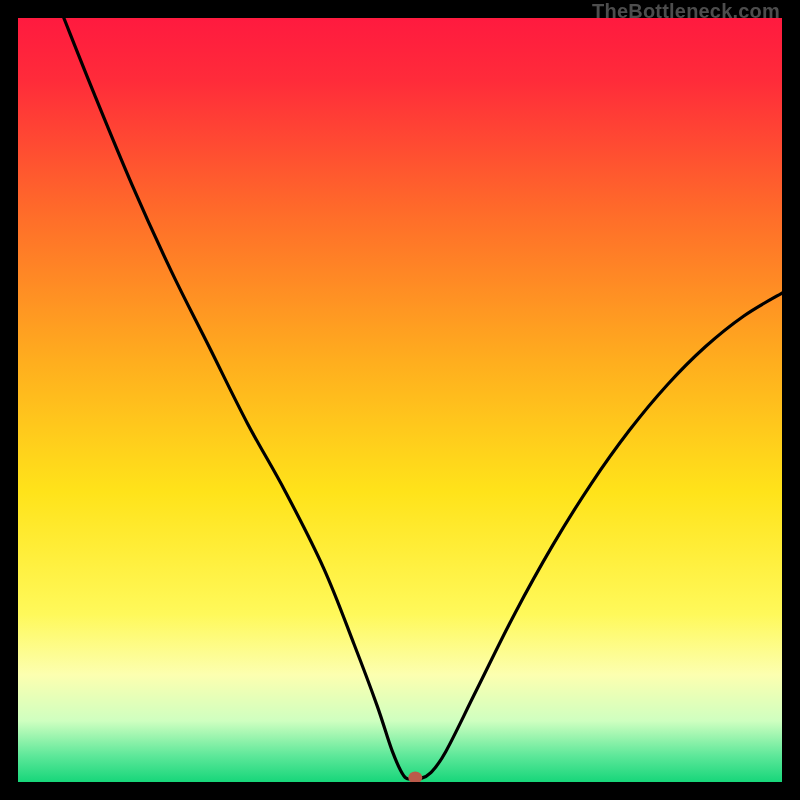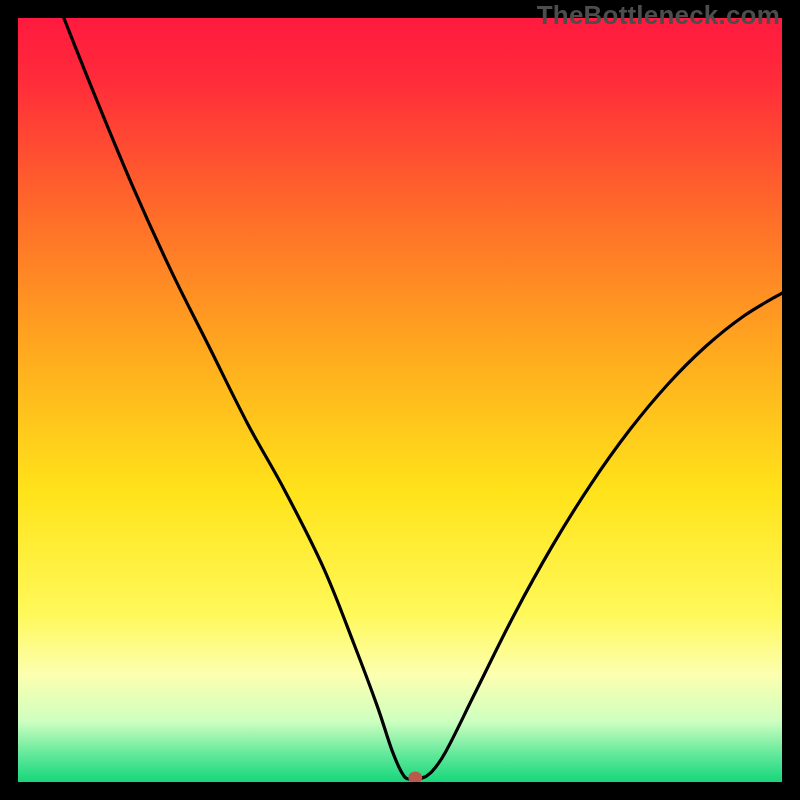--- a/index.html
+++ b/index.html
@@ -21,21 +21,21 @@
     left: 18px;
     top: 18px;
     width: 764px;
     height: 764px;
   }
   .watermark {
     position: absolute;
     top: 0px;
     right: 20px;
     color: #4d4d4d;
-    font-size: 26px;
+    font-size: 20px;
     font-weight: 600;
     letter-spacing: 0.2px;
     user-select: none;
   }
 </style>
 </head>
 <body>
 
 <div class="frame">
   <svg class="plot" viewBox="0 0 764 764">

